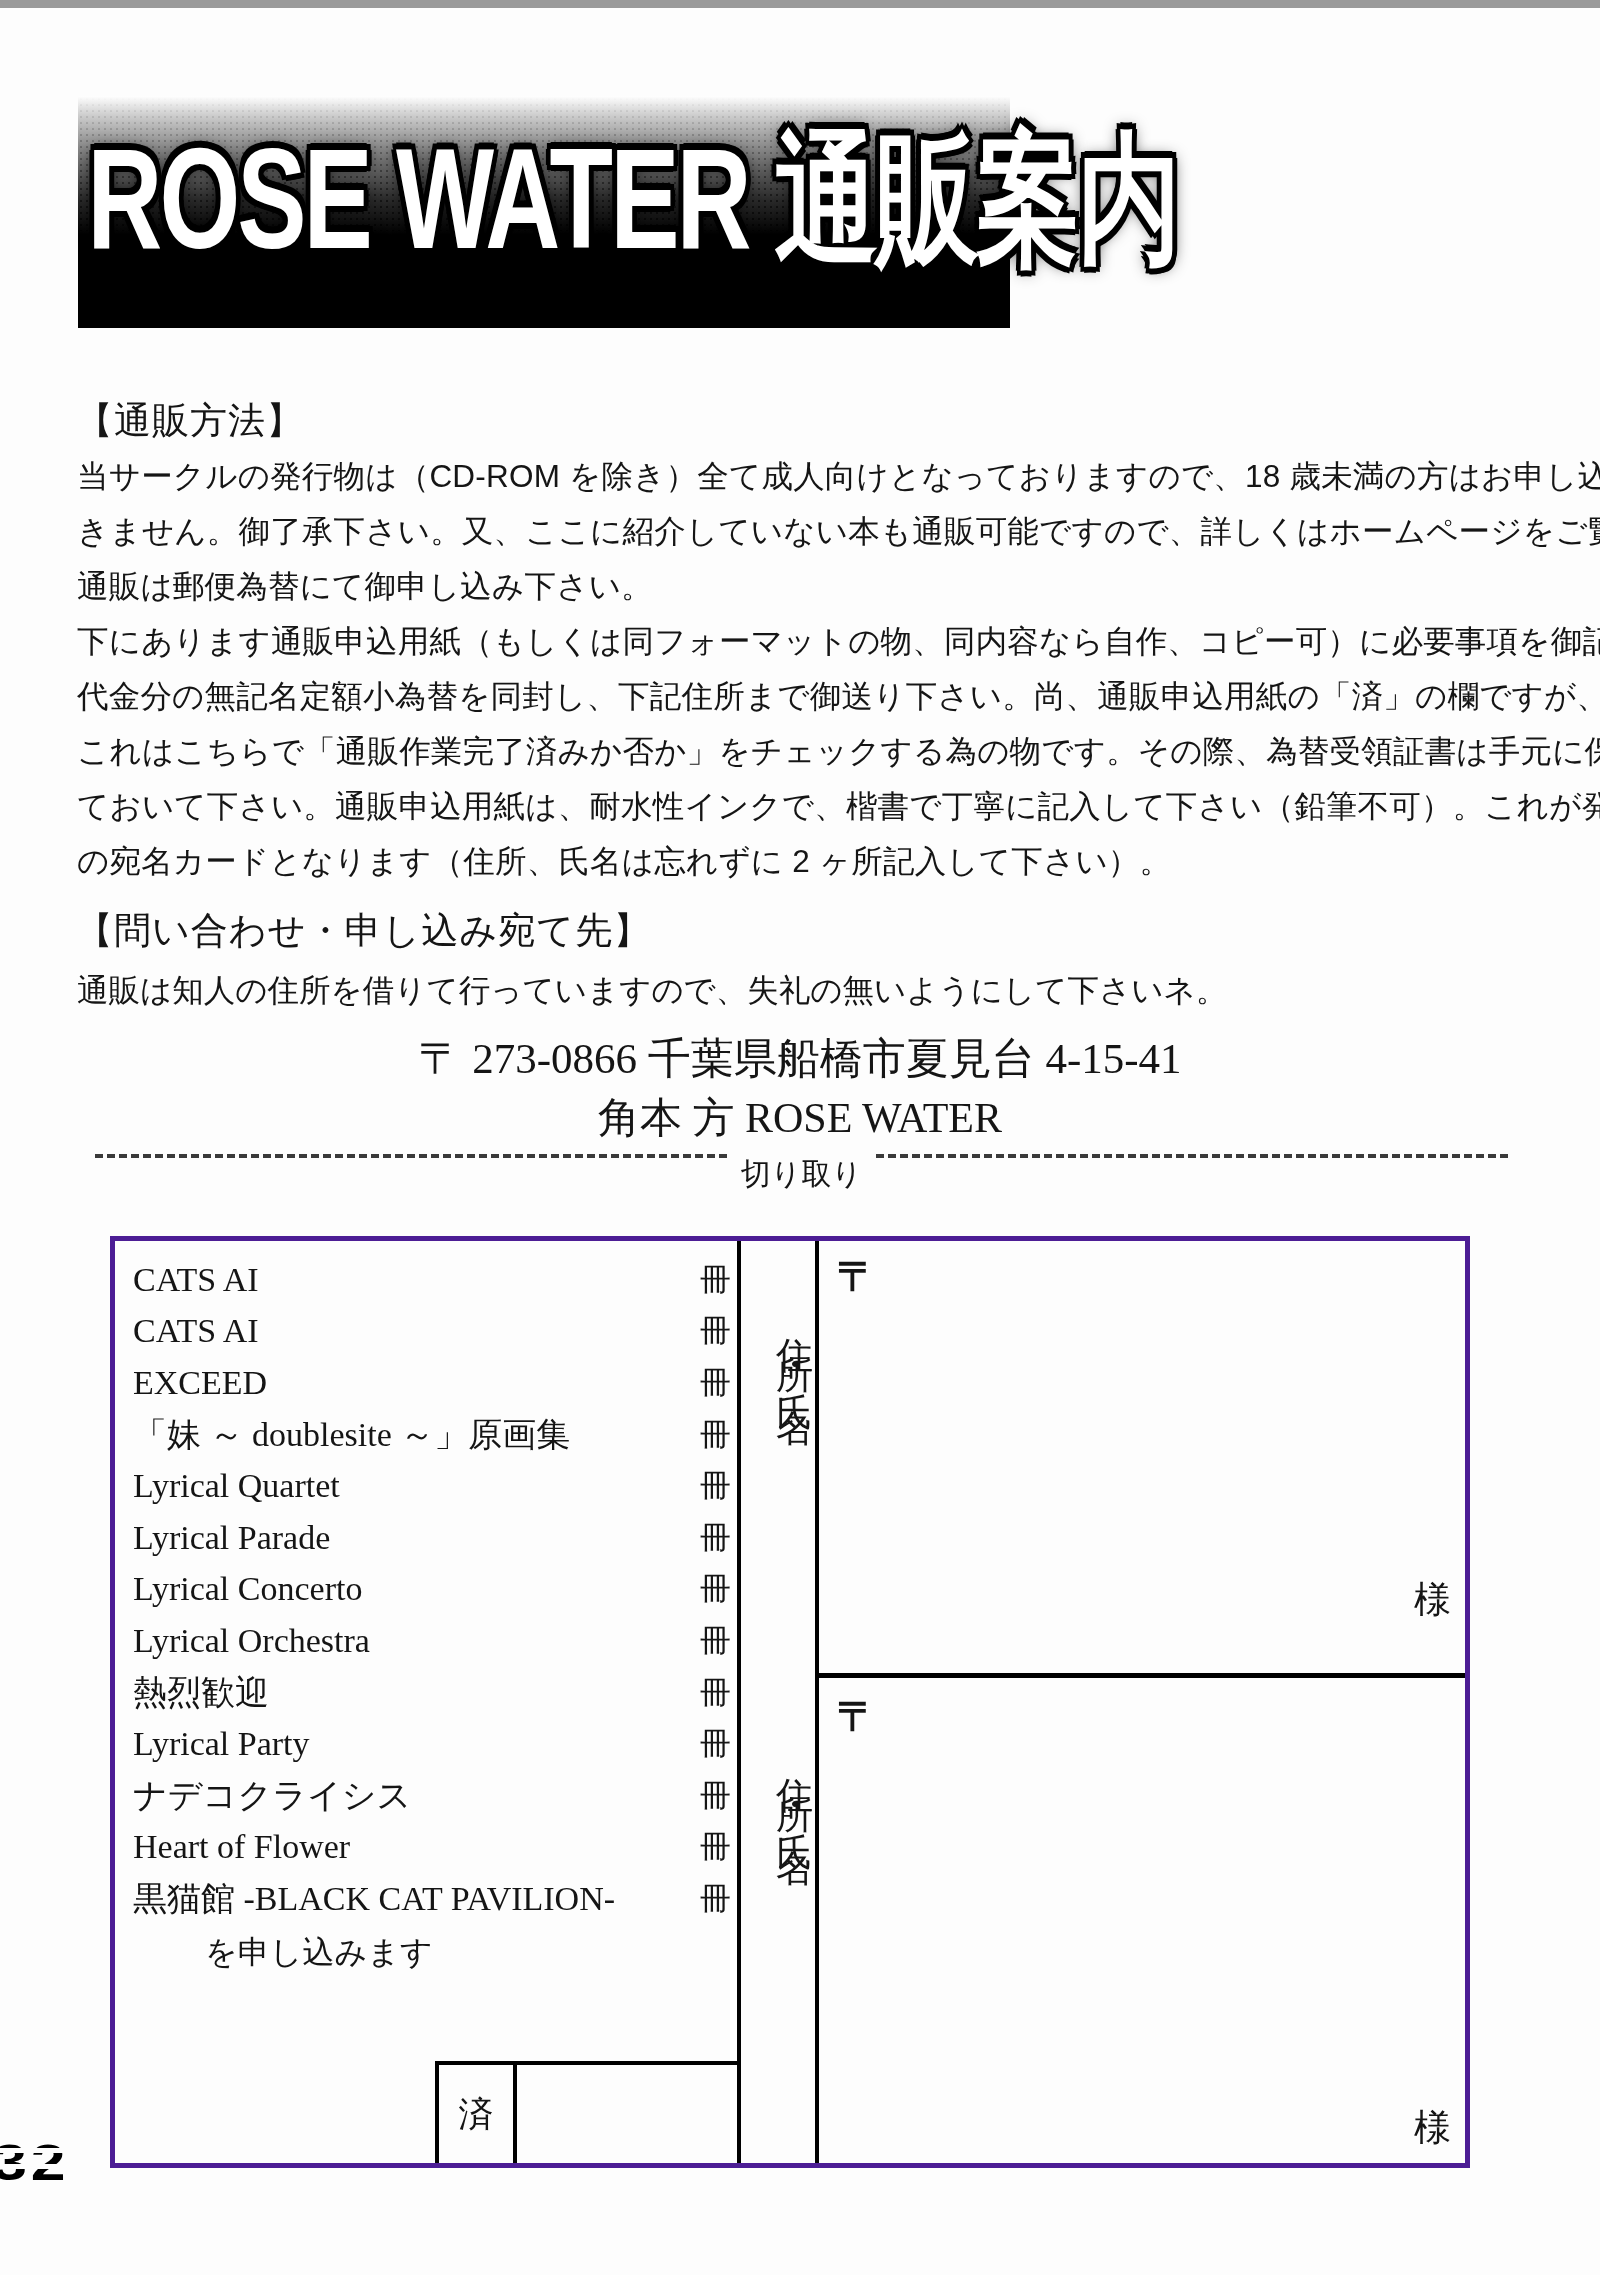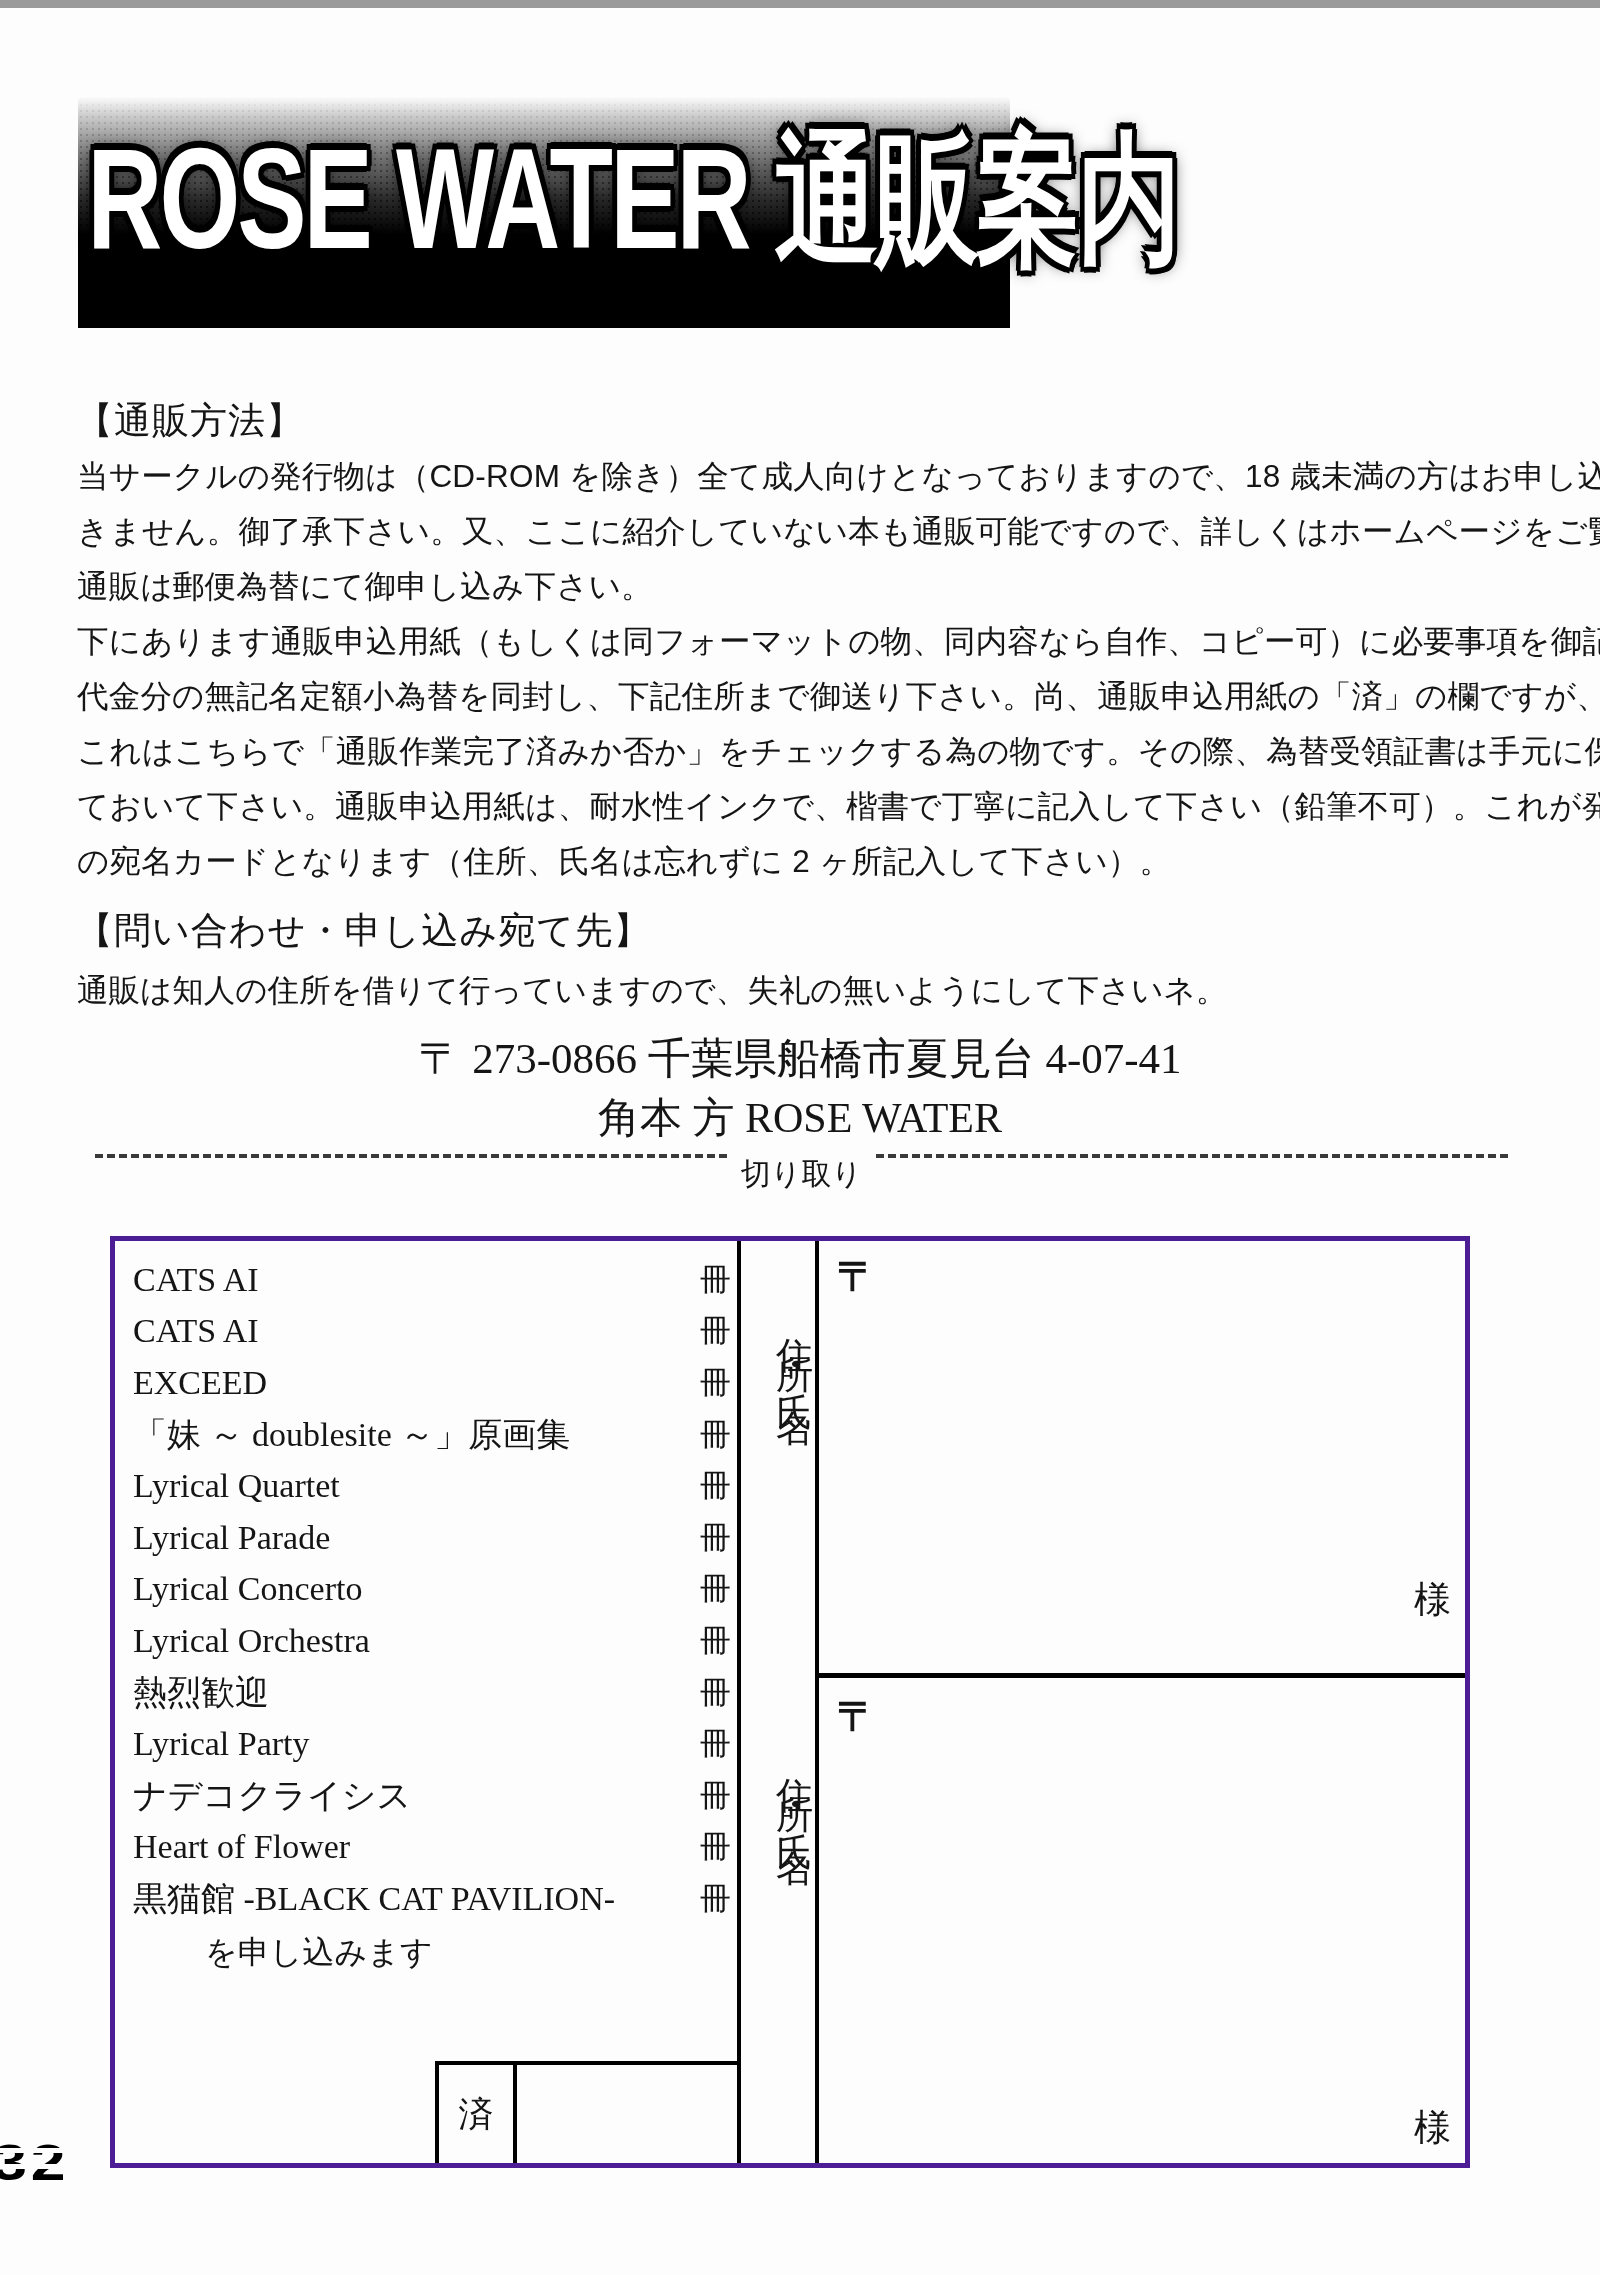--- a/index.html
+++ b/index.html
@@ -108,21 +108,21 @@
     <div class="line">通販は郵便為替にて御申し込み下さい。</div>
     <div class="line">下にあります通販申込用紙（もしくは同フォーマットの物、同内容なら自作、コピー可）に必要事項を御記入の上、</div>
     <div class="line">代金分の無記名定額小為替を同封し、下記住所まで御送り下さい。尚、通販申込用紙の「済」の欄ですが、</div>
     <div class="line">これはこちらで「通販作業完了済みか否か」をチェックする為の物です。その際、為替受領証書は手元に保管し</div>
     <div class="line">ておいて下さい。通販申込用紙は、耐水性インクで、楷書で丁寧に記入して下さい（鉛筆不可）。これが発送時</div>
     <div class="line">の宛名カードとなります（住所、氏名は忘れずに 2 ヶ所記入して下さい）。</div>
   </div>
 
   <div class="section-heading h-contact">【問い合わせ・申し込み宛て先】</div>
   <div class="contact-note">通販は知人の住所を借りて行っていますので、失礼の無いようにして下さいネ。</div>
-  <div class="postal-line">〒 273-0866 千葉県船橋市夏見台 4-07-41</div>
+  <div class="postal-line">〒 273-0866 千葉県船橋市夏見台 4-15-41</div>
   <div class="addressee-line">角本 方 ROSE WATER</div>
 
   <div class="cutline">
     <div class="dash"></div>
     <div class="cutlabel">切り取り</div>
     <div class="dash"></div>
   </div>
 
   <div class="form">
 

